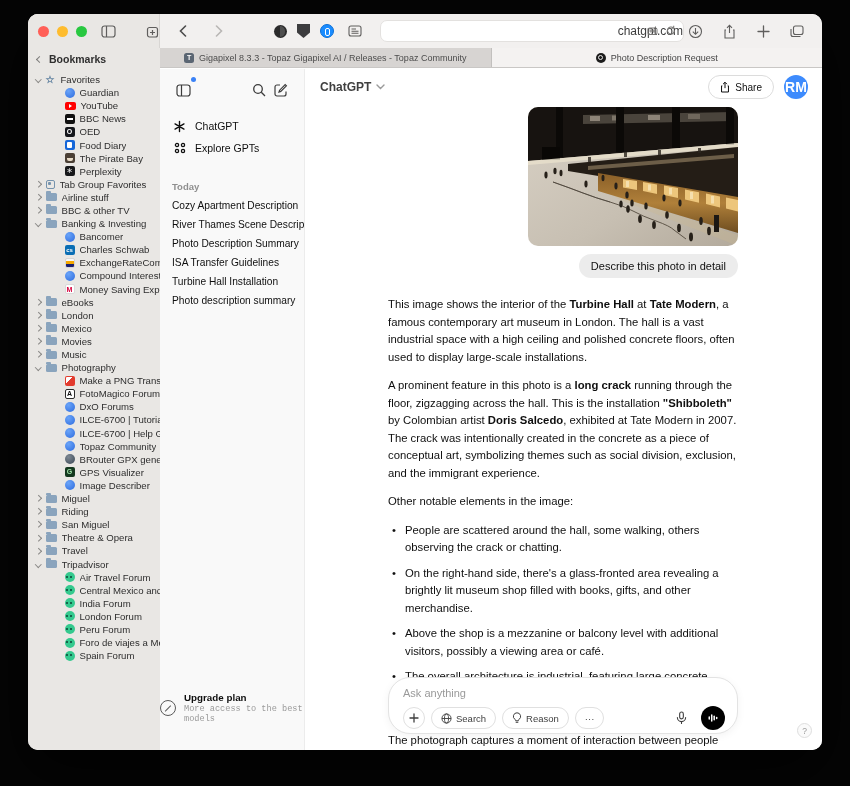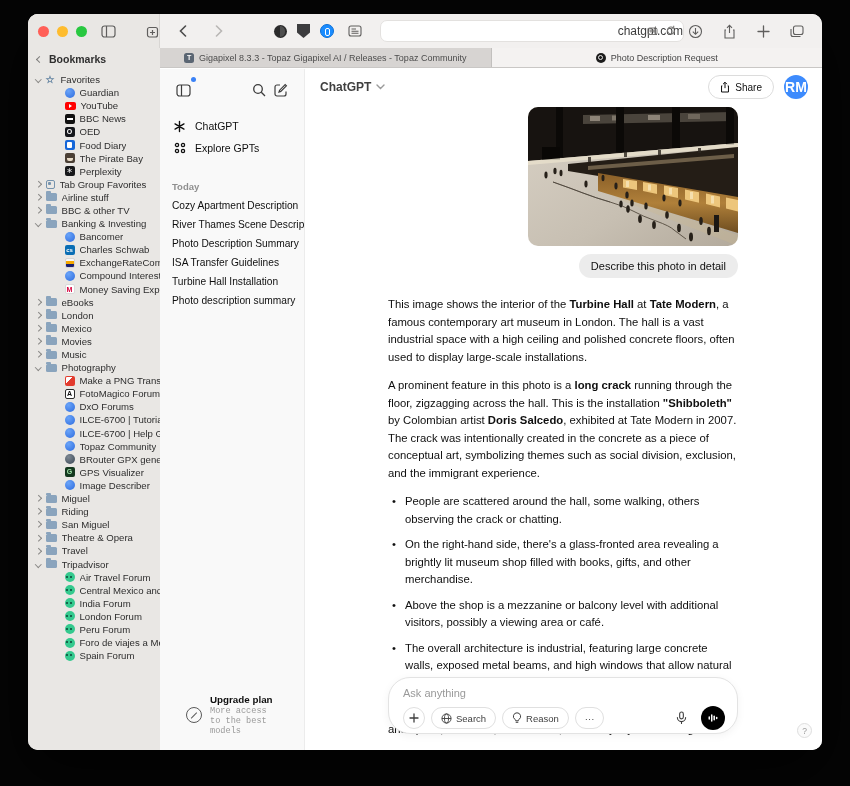--- a/index.html
+++ b/index.html
@@ -88,21 +88,21 @@
   .page{position:absolute;left:132px;top:55px;width:662px;height:681px;background:#fff;}
   .gside{position:absolute;left:0;top:0;width:145px;height:681px;background:#f9f9f9;border-right:1px solid #ececec;}
   .gside-top{display:flex;align-items:center;padding:10px 12px 8px 12px;color:#3c3c3c;}
   .gpanel{position:relative;}
   .bluedot{position:absolute;right:-2px;top:-2px;width:5px;height:5px;border-radius:50%;background:#3b82f6;}
   .gside-top .sp{flex:1;}
   .gnav{padding:6px 0;}
   .gnav-row{display:flex;align-items:center;gap:8px;height:22px;padding:0 12px;font-size:10.5px;color:#0f0f0f;}
   .gsec{padding:16px 12px 4px 12px;font-size:9.5px;color:#8f8f8f;font-weight:bold;}
   .gchat{height:19px;display:flex;align-items:center;padding:0 12px;font-size:10.2px;color:#0f0f0f;white-space:nowrap;overflow:hidden;}
-  .upgrade{position:absolute;left:0;bottom:8px;width:100%;display:flex;gap:8px;align-items:center;padding:6px 26px;}
+  .upgrade{position:absolute;left:0;bottom:20px;width:100%;display:flex;gap:8px;align-items:center;padding:6px 0;}
   .up-ic{width:16px;height:16px;border:1.2px solid #5a5a5a;border-radius:50%;position:relative;flex:0 0 auto;}
   .up-ic::after{content:"";position:absolute;left:3px;top:6.5px;width:8px;height:1.2px;background:#5a5a5a;transform:rotate(-45deg);}
   .up-t1{font-size:9.8px;color:#0f0f0f;font-weight:bold;}
   .up-t2{font-size:8.6px;color:#9a9a9a;margin-top:1px;font-family:Liberation Mono, monospace;}
 
   .gmain{position:absolute;left:146px;top:0;width:516px;height:681px;}
   .ghead{height:36px;display:flex;align-items:center;padding:0 14px;}
   .model{display:flex;align-items:center;gap:5px;font-size:12px;font-weight:bold;color:#3f3f3f;}
   .ghead .sp{flex:1;}
   .share-btn{display:flex;align-items:center;gap:5px;height:24px;padding:0 11px;border:1px solid #dcdcdc;border-radius:999px;font-size:10px;color:#0f0f0f;background:#fff;}
@@ -704,20 +704,21 @@
             </svg>
           </div>
 
           <div class="ubub-row">
             <span class="ubub">Describe this photo in detail</span>
           </div>
 
           <div class="amsg">
             <p><span>This image shows the interior of the </span><span class="b">Turbine Hall</span><span> at </span><span class="b">Tate Modern</span><span>, a famous contemporary art museum in London. The hall is a vast industrial space with a high ceiling and polished concrete floors, often used to display large-scale installations.</span></p>
             <p><span>A prominent feature in this photo is a </span><span class="b">long crack</span><span> running through the floor, zigzagging across the hall. This is the installation </span><span class="b">"Shibboleth"</span><span> by Colombian artist </span><span class="b">Doris Salcedo</span><span>, exhibited at Tate Modern in 2007. The crack was intentionally created in the concrete as a piece of conceptual art, symbolizing themes such as social division, exclusion, and the immigrant experience.</span></p>
+            <p>Other notable elements in the image:</p>
             <ul>
 
             <li>People are scattered around the hall, some walking, others observing the crack or chatting.</li>
                 <li>On the right-hand side, there's a glass-fronted area revealing a brightly lit museum shop filled with books, gifts, and other merchandise.</li>
                 <li>Above the shop is a mezzanine or balcony level with additional visitors, possibly a viewing area or café.</li>
                 <li>The overall architecture is industrial, featuring large concrete walls, exposed metal beams, and high windows that allow natural light to flood the space.</li>
               </ul>
             <p>The photograph captures a moment of interaction between people and space, where art, architecture, and everyday life converge.</p>
 
           </div>

